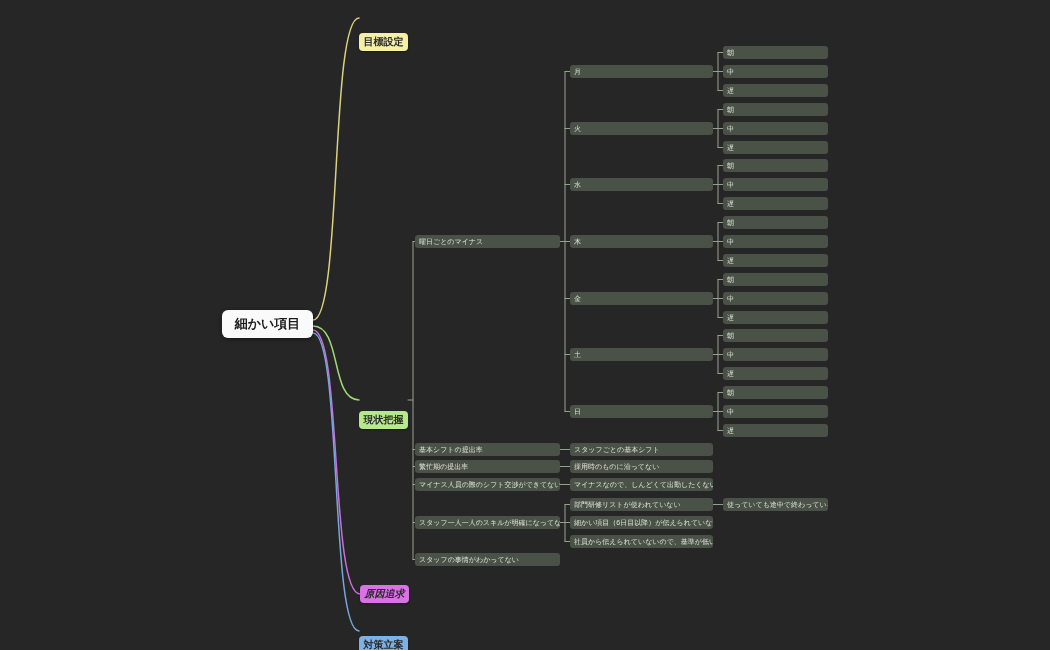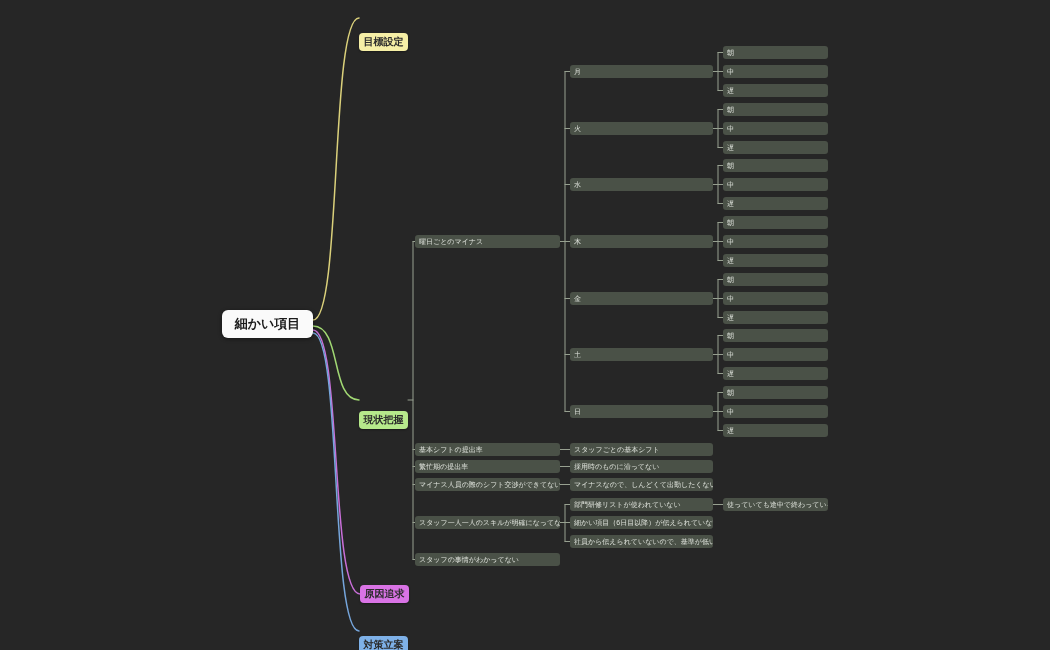--- a/index.html
+++ b/index.html
@@ -38,21 +38,21 @@
     display:flex;align-items:center;justify-content:center;
     box-shadow:0 1px 4px rgba(0,0,0,.45);
   }
   .branch{
     width:49px;height:18px;border-radius:4px;font-size:10px;font-weight:bold;
     color:var(--branch-text);display:flex;align-items:center;justify-content:center;
     box-shadow:0 1px 2px rgba(0,0,0,.35);
   }
   .b-goal{background:var(--goal-bg);margin-top:24px;}
   .b-status{background:var(--status-bg);}
-  .b-cause{background:var(--cause-bg);}
+  .b-cause{background:var(--cause-bg);font-style:italic;}
   .b-plan{background:var(--plan-bg);}
   .bar{
     height:13px;background:var(--dark-node-bg);color:var(--dark-node-text);
     border-radius:3px;font-size:7px;line-height:13px;padding:0 4px;
     white-space:nowrap;overflow:hidden;
   }
   .w-l3{width:145px;}
   .w-mid{width:143px;}
   .w-sm{width:105px;}
 </style>

